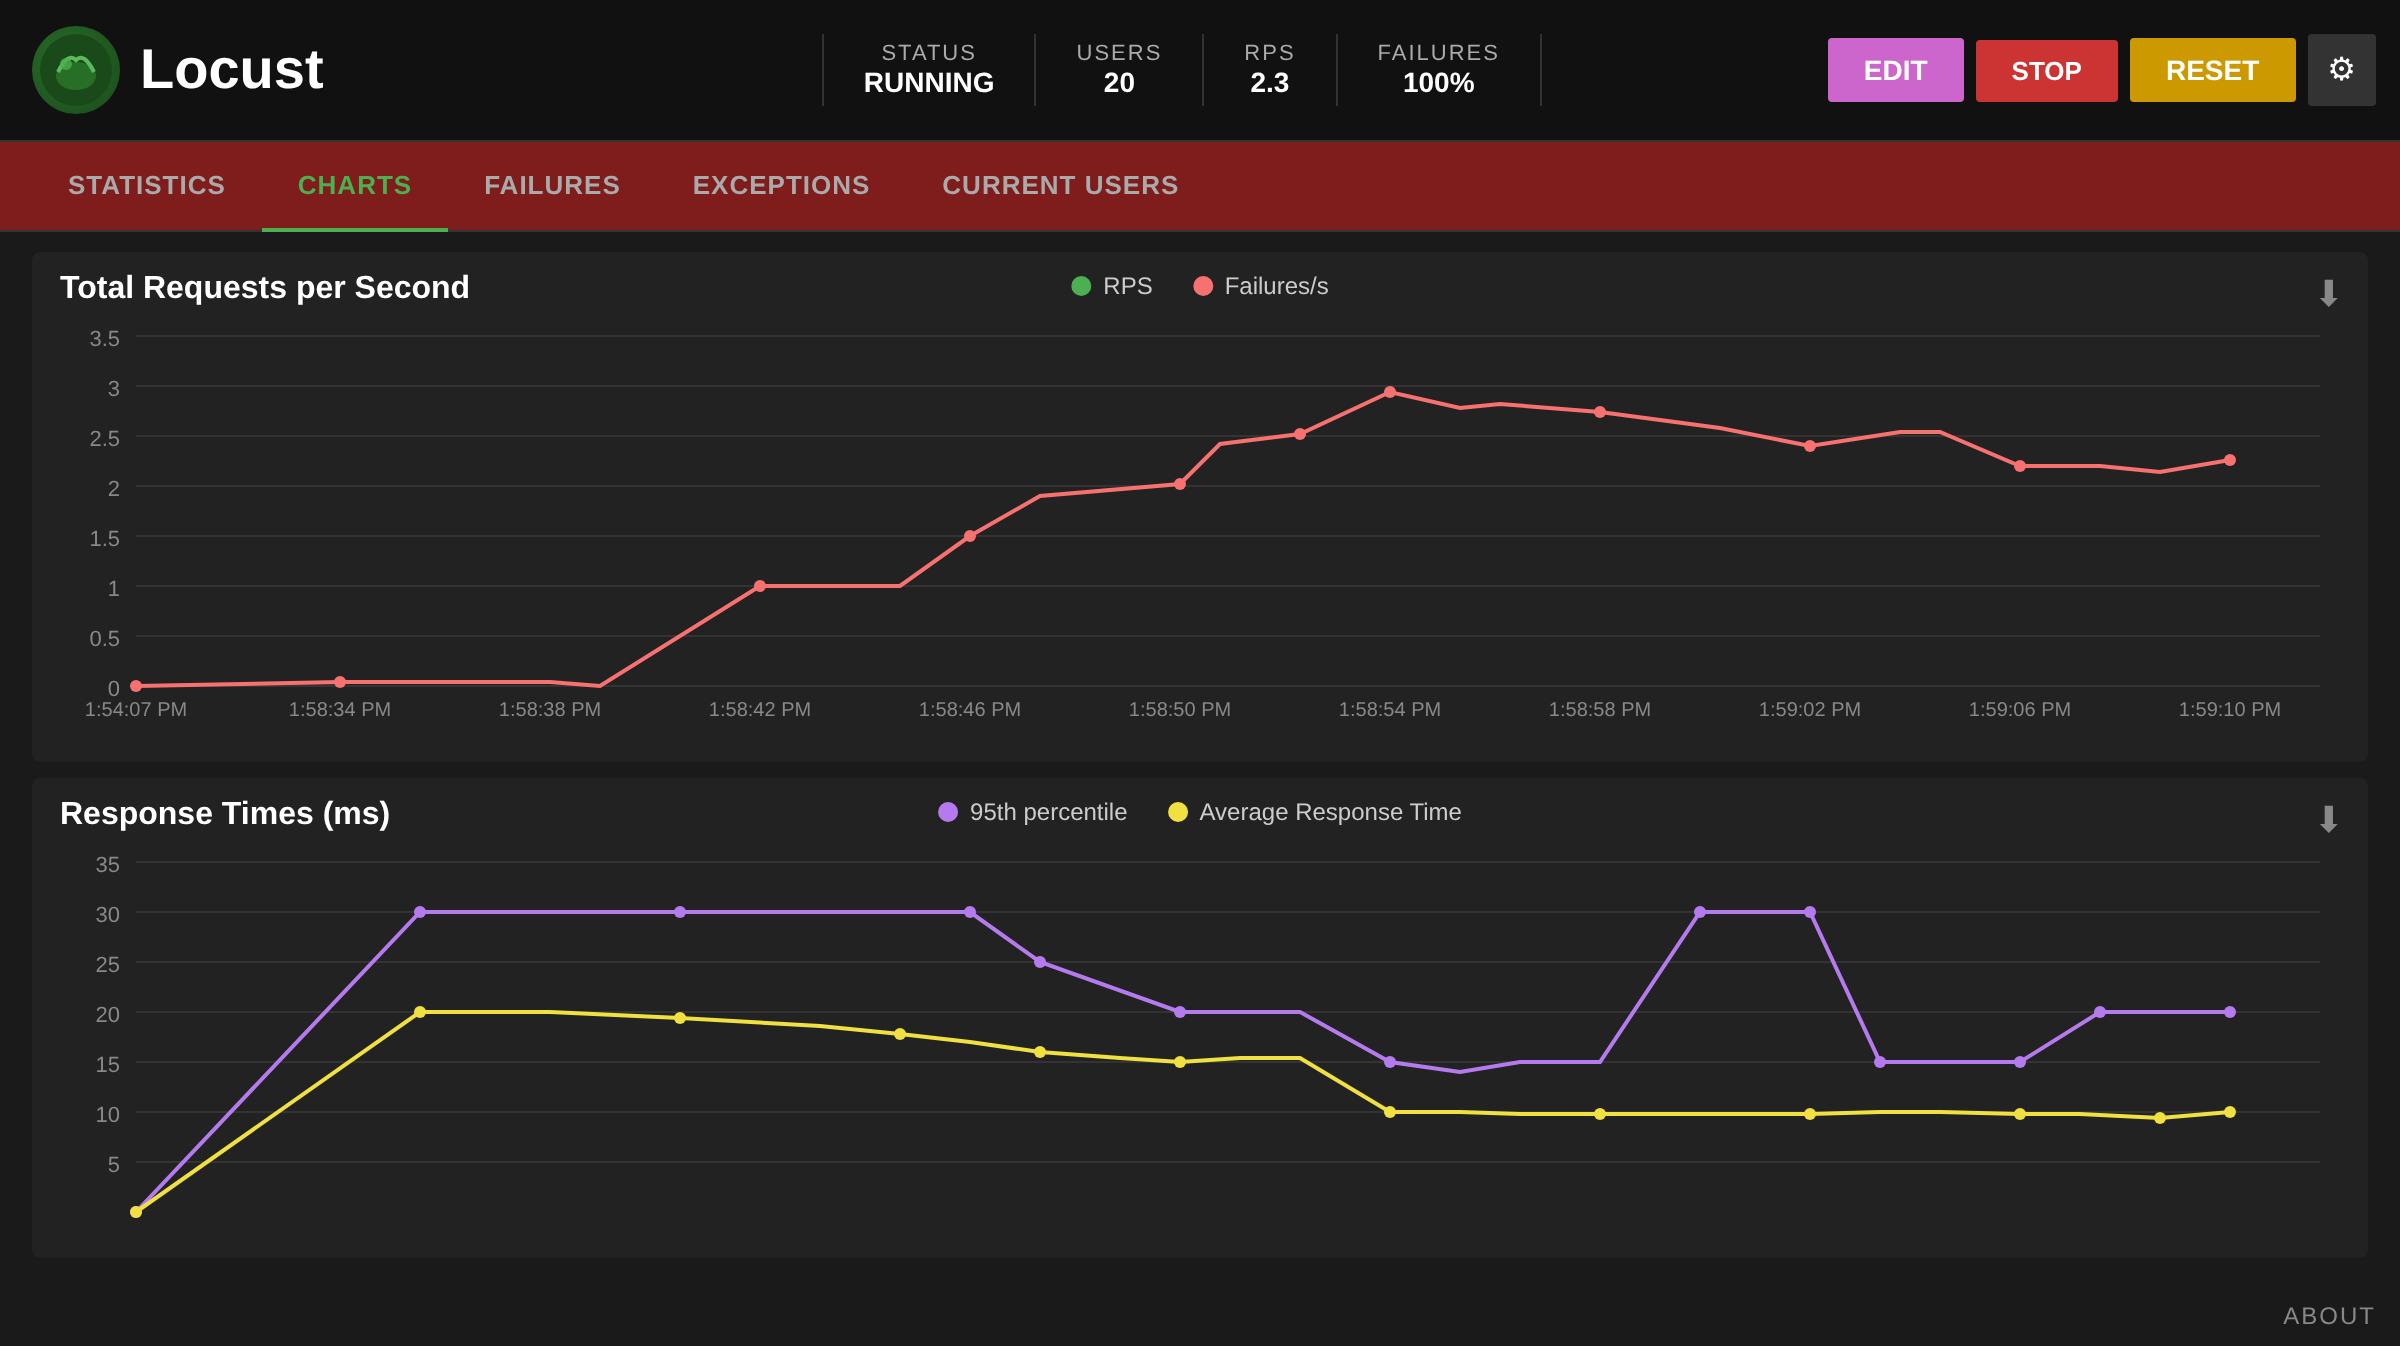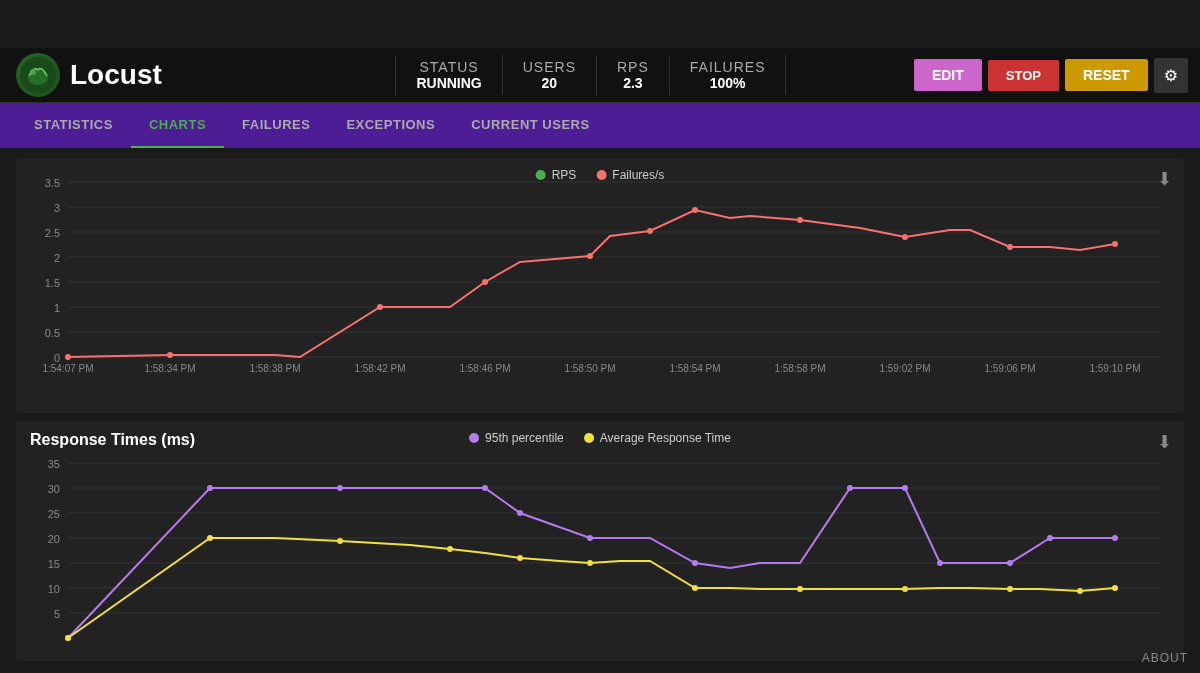--- a/index.html
+++ b/index.html
@@ -3,23 +3,22 @@
   <meta charset="utf-8">
   <style>
     * { box-sizing: border-box; margin: 0; padding: 0; }
     body { background: #1a1a1a; color: #fff; font-family: Arial, sans-serif; width: 1200px; height: 673px; overflow: hidden; }
 
     
     .header {
       background: #111;
       display: flex;
       align-items: center;
-      height: 55px;
+      height: 71px;
       border-bottom: 1px solid #333;
-      margin-top: 48px;
     }
     .logo-area {
       display: flex;
       align-items: center;
       padding: 0 16px;
       min-width: 280px;
     }
     .logo-icon {
       width: 44px;
       height: 44px;
@@ -42,21 +41,21 @@
       justify-content: center;
       gap: 0;
     }
     .status-item {
       text-align: center;
       padding: 4px 20px;
       border-right: 1px solid #333;
     }
     .status-item:first-child { border-left: 1px solid #333; }
     .status-label {
-      font-size: 14px;
+      font-size: 11px;
       color: #aaa;
       letter-spacing: 1px;
     }
     .status-value {
       font-size: 14px;
       color: #fff;
       font-weight: bold;
     }
     .status-value.running { color: #fff; }
     .header-buttons {
@@ -101,21 +100,21 @@
       color: #fff;
       border: none;
       padding: 8px 10px;
       font-size: 16px;
       cursor: pointer;
       border-radius: 2px;
     }
 
     
     .nav {
-      background: #4c1d95;
+      background: #7f1d1d;
       display: flex;
       align-items: center;
       height: 45px;
       border-bottom: 1px solid #333;
       padding: 0 16px;
       gap: 0;
     }
     .nav-item {
       color: #aaa;
       font-size: 13px;
@@ -249,20 +248,21 @@
   <a class="nav-item">STATISTICS</a>
   <a class="nav-item active">CHARTS</a>
   <a class="nav-item">FAILURES</a>
   <a class="nav-item">EXCEPTIONS</a>
   <a class="nav-item">CURRENT USERS</a>
 </div>
 
 <div class="charts-area">
 
   <div class="chart-container" style="height: 255px;">
+    <div class="chart-title">Total Requests per Second</div>
 
     <div class="chart-legend">
       <div class="legend-item">
         <div class="legend-dot" style="background:#4caf50;"></div>
         <span>RPS</span>
       </div>
       <div class="legend-item">
         <div class="legend-dot" style="background:#f87171;"></div>
         <span>Failures/s</span>
       </div>

